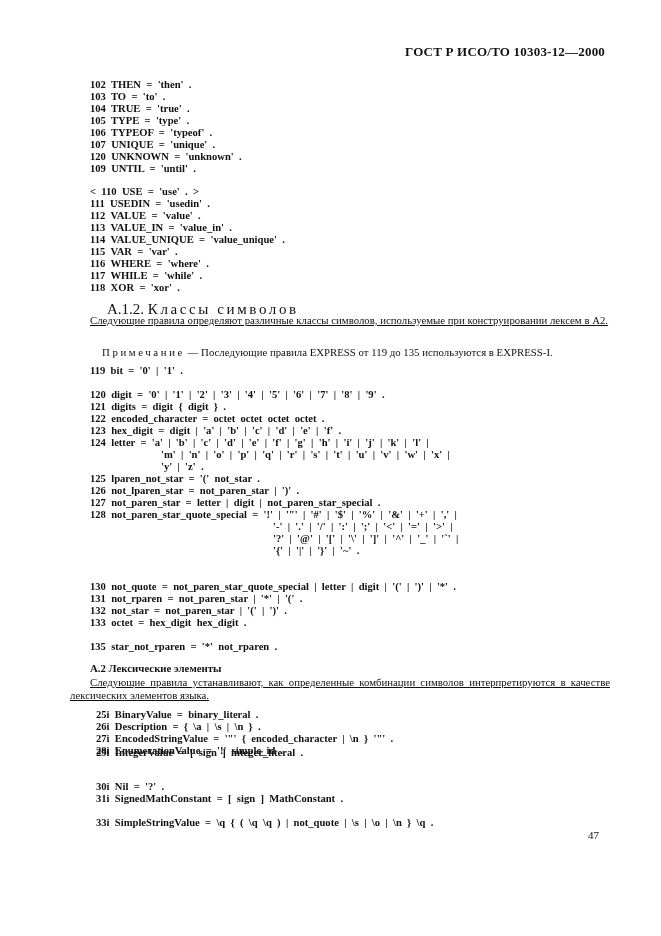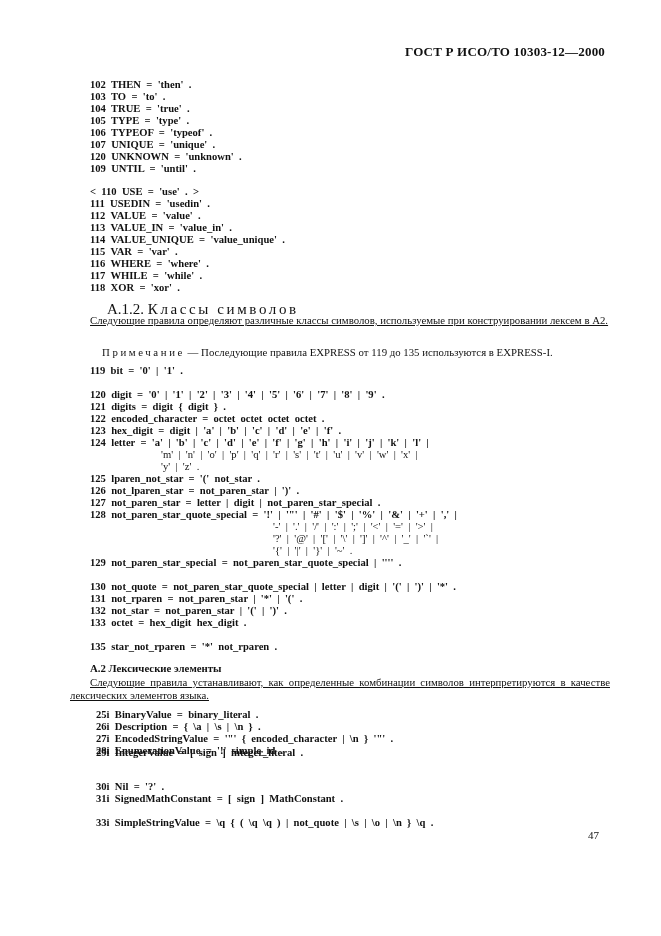--- a/index.html
+++ b/index.html
@@ -10,21 +10,21 @@
   }
   .page { position: absolute; left: 0; top: 0; width: 661px; height: 936px; padding-left: 20px; }
   .header {
     position: absolute; left: 405px; top: 44px;
     font-weight: bold; font-size: 13px; letter-spacing: 0.2px;
   }
   .rule {
     position: absolute; left: 90px; white-space: pre;
     font-weight: bold; font-size: 10.6px; line-height: 12px;
   }
-  .cont { position: absolute; white-space: pre; font-weight: normal; font-size: 10.6px; line-height: 12px; }
+  .cont { position: absolute; white-space: pre; font-weight: bold; font-size: 10.6px; line-height: 12px; }
   .sectitle { position: absolute; left: 107px; font-size: 15px; }
   .spaced { letter-spacing: 2.6px; }
   .para { position: absolute; left: 70px; width: 540px; font-size: 10.8px; line-height: 13px; text-indent: 20px; text-align: justify; text-decoration: underline; }
   .note { position: absolute; left: 90px; font-size: 10.8px; margin-left: 12px; }
   .a2title { position: absolute; left: 90px; font-weight: bold; font-size: 10.8px; }
   .pagenum { position: absolute; left: 588px; top: 829px; font-size: 11px; }
 </style>
 </head>
 <body>
 
@@ -71,21 +71,20 @@
   <div class="cont" style="left:161px; top:461px">'y'  |  'z'  .</div>
 
   <div class="rule" style="top:473px">125  lparen_not_star  =  '('  not_star  .</div>
   <div class="rule" style="top:485px">126  not_lparen_star  =  not_paren_star  |  ')'  .</div>
   <div class="rule" style="top:497px">127  not_paren_star  =  letter  |  digit  |  not_paren_star_special  .</div>
   <div class="rule" style="top:509px">128  not_paren_star_quote_special  =  '!'  |  '"'  |  '#'  |  '$'  |  '%'  |  '&amp;'  |  '+'  |  ','  |</div>
   <div class="cont" style="left:273px; top:521px">'-'  |  '.'  |  '/'  |  ':'  |  ';'  |  '&lt;'  |  '='  |  '&gt;'  |</div>
   <div class="cont" style="left:273px; top:533px">'?'  |  '@'  |  '['  |  '\'  |  ']'  |  '^'  |  '_'  |  '`'  |</div>
   <div class="cont" style="left:273px; top:545px">'{'  |  '|'  |  '}'  |  '~'  .</div>
 
-  <div class="rule" style="top:557px">129  not_paren_star_special  =  not_paren_star_quote_special  |  ''''  .</div>
 
   <div class="rule" style="top:581px">130  not_quote  =  not_paren_star_quote_special  |  letter  |  digit  |  '('  |  ')'  |  '*'  .</div>
   <div class="rule" style="top:593px">131  not_rparen  =  not_paren_star  |  '*'  |  '('  .</div>
   <div class="rule" style="top:605px">132  not_star  =  not_paren_star  |  '('  |  ')'  .</div>
   <div class="rule" style="top:617px">133  octet  =  hex_digit  hex_digit  .</div>
   <div class="rule" style="top:641px">135  star_not_rparen  =  '*'  not_rparen  .</div>
 
   <div class="a2title" style="top:662px">А.2 Лексические элементы</div>
   <div class="para" style="top:676px">Следующие правила устанавливают, как определенные комбинации символов интерпретируются в качестве лексических элементов языка.</div>
 

